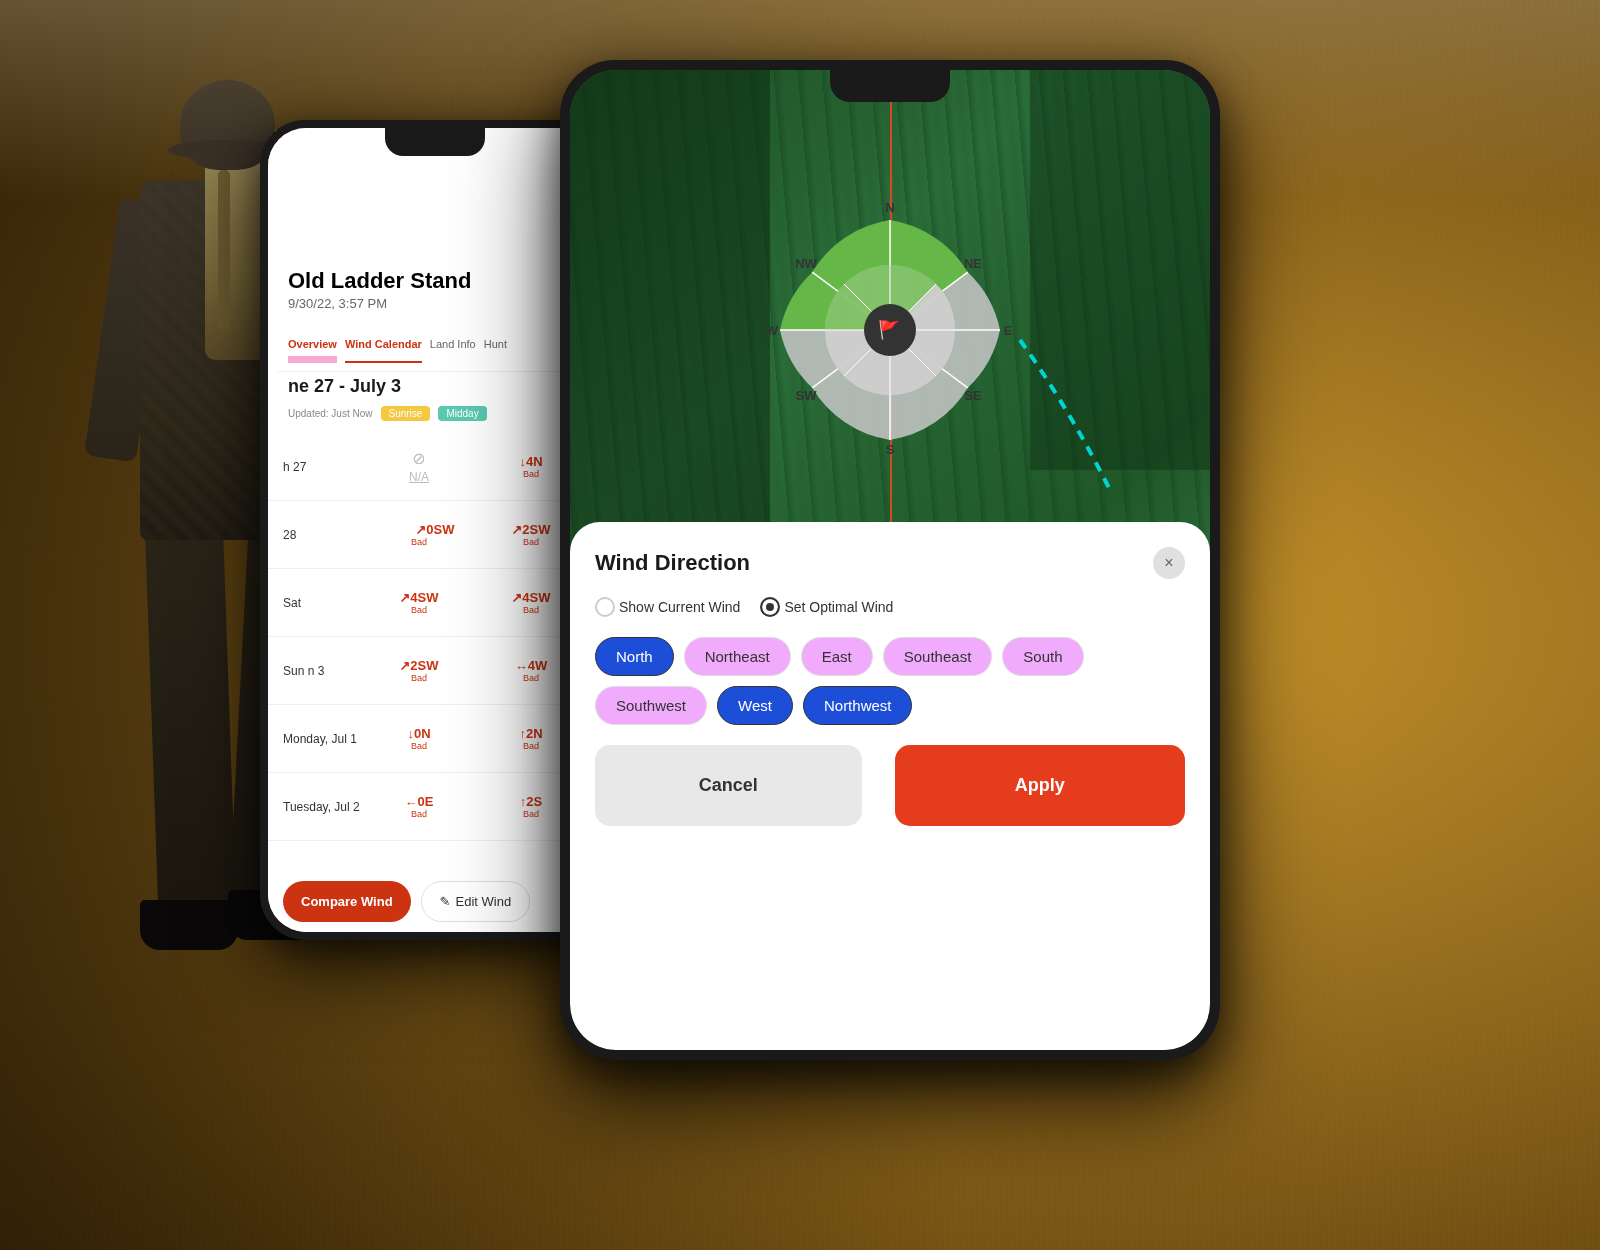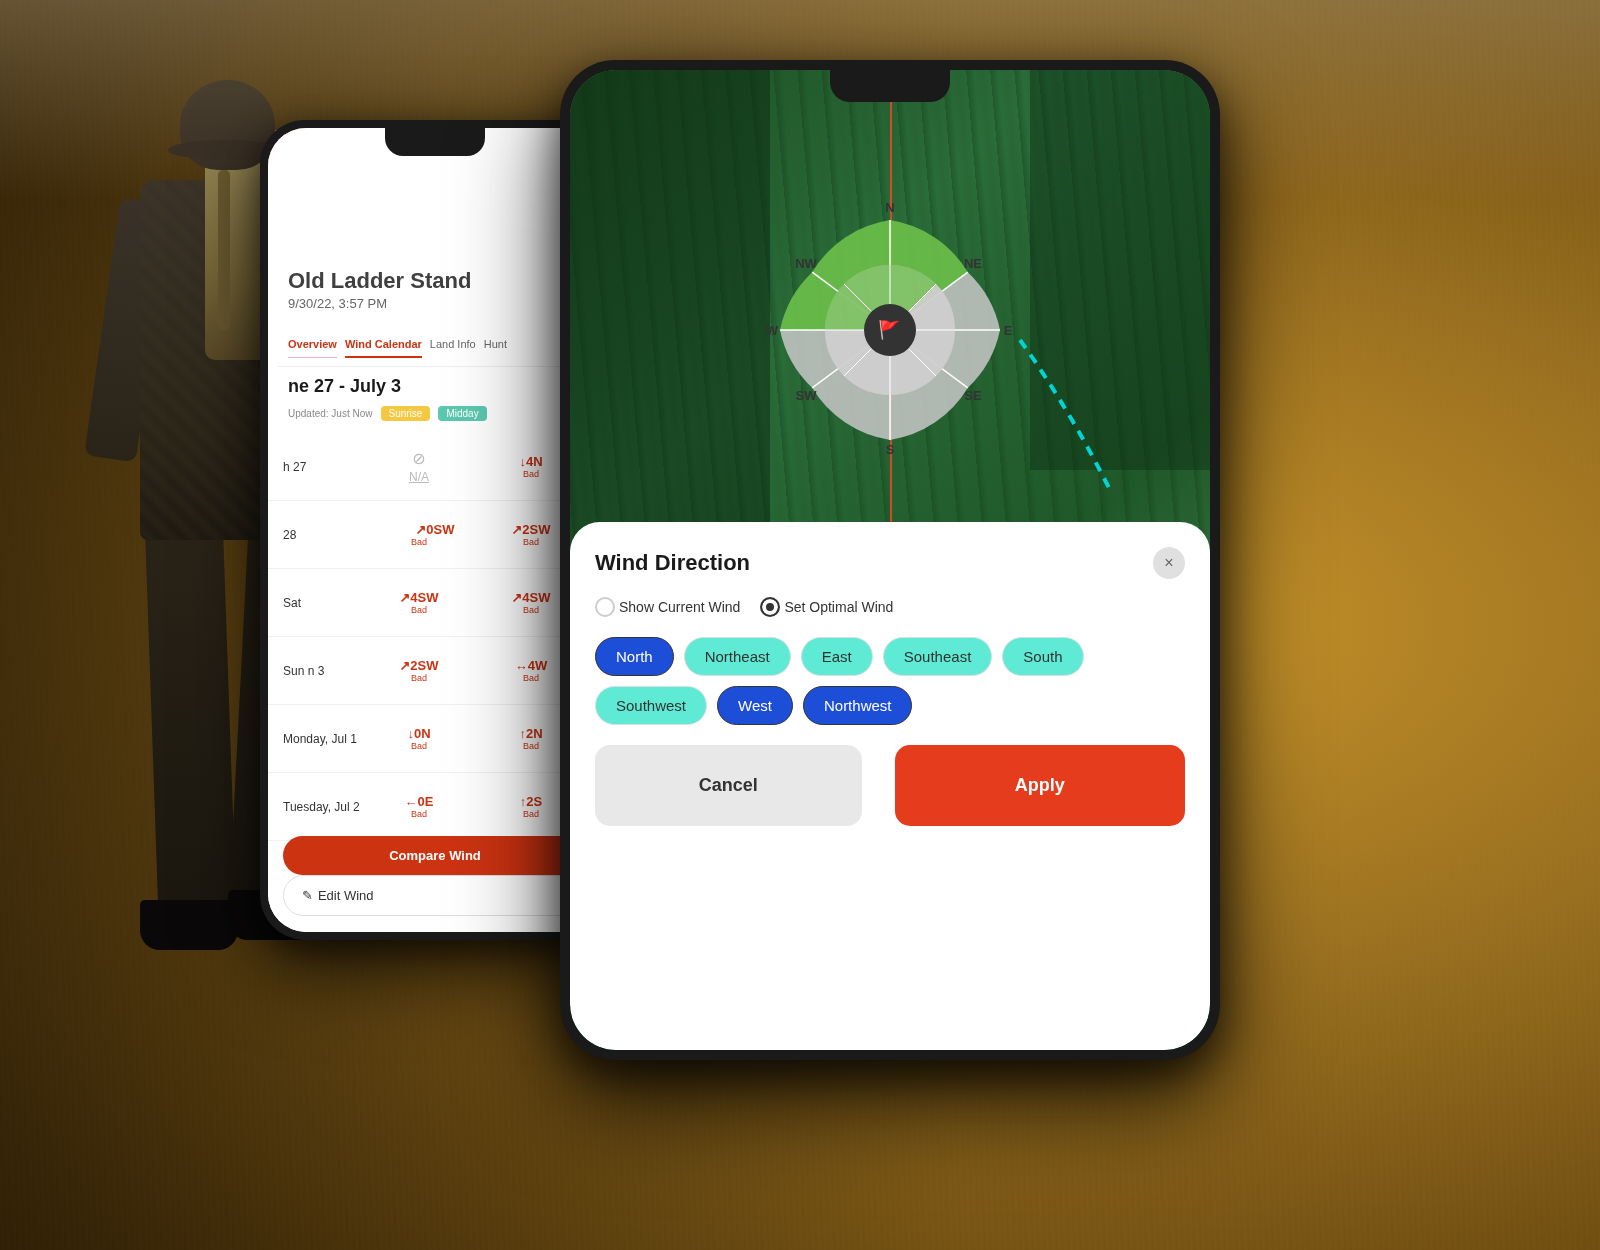--- a/index.html
+++ b/index.html
@@ -93,21 +93,21 @@
     .phone-title-area {
       position: absolute;
       top: 140px;
       left: 20px;
       right: 20px;
     }
 
     .phone-title {
       font-size: 22px;
       font-weight: 700;
-      color: #404040;
+      color: #000000;
     }
 
     .phone-subtitle {
       font-size: 13px;
       color: #666;
       margin-top: 2px;
     }
 
     .phone-tabs {
       position: absolute;
@@ -123,21 +123,21 @@
 
     .phone-tab {
       font-size: 11px;
       color: #666;
       white-space: nowrap;
       padding-bottom: 6px;
     }
 
     .phone-tab.active {
       color: #cc3311;
-      border-bottom: 1px solid #f9a8d4;
+      border-bottom: 7px solid #f9a8d4;
       font-weight: 600;
     }
 
     .date-range {
       position: absolute;
       top: 248px;
       left: 20px;
       font-size: 18px;
       font-weight: 600;
       color: #1a1a1a;
@@ -200,25 +200,25 @@
     .wind-col {
       flex: 1;
       display: flex;
       flex-direction: column;
       align-items: center;
     }
 
     
     .phone-bottom-btns {
       position: absolute;
-      bottom: 16px;
+      bottom: 10px;
       left: 15px;
       right: 15px;
       display: flex;
-      flex-direction: column;
+      gap: 10px;
     }
 
     .btn-compare-wind {
       background: #cc3311;
       color: #fff;
       border: none;
       border-radius: 25px;
       padding: 12px 18px;
       font-size: 13px;
       font-weight: 600;
@@ -396,21 +396,21 @@
     }
 
     .direction-pill {
       padding: 10px 20px;
       border-radius: 25px;
       border: 1.5px solid #ddd;
       font-size: 15px;
       font-weight: 500;
       color: #333;
       cursor: pointer;
-      background: #5eead4;
+      background: #f0abfc;
     }
 
     .direction-pill.selected {
       background: #1d4ed8;
       color: #fff;
       border-color: #333;
     }
 
     
     .dialog-buttons {

